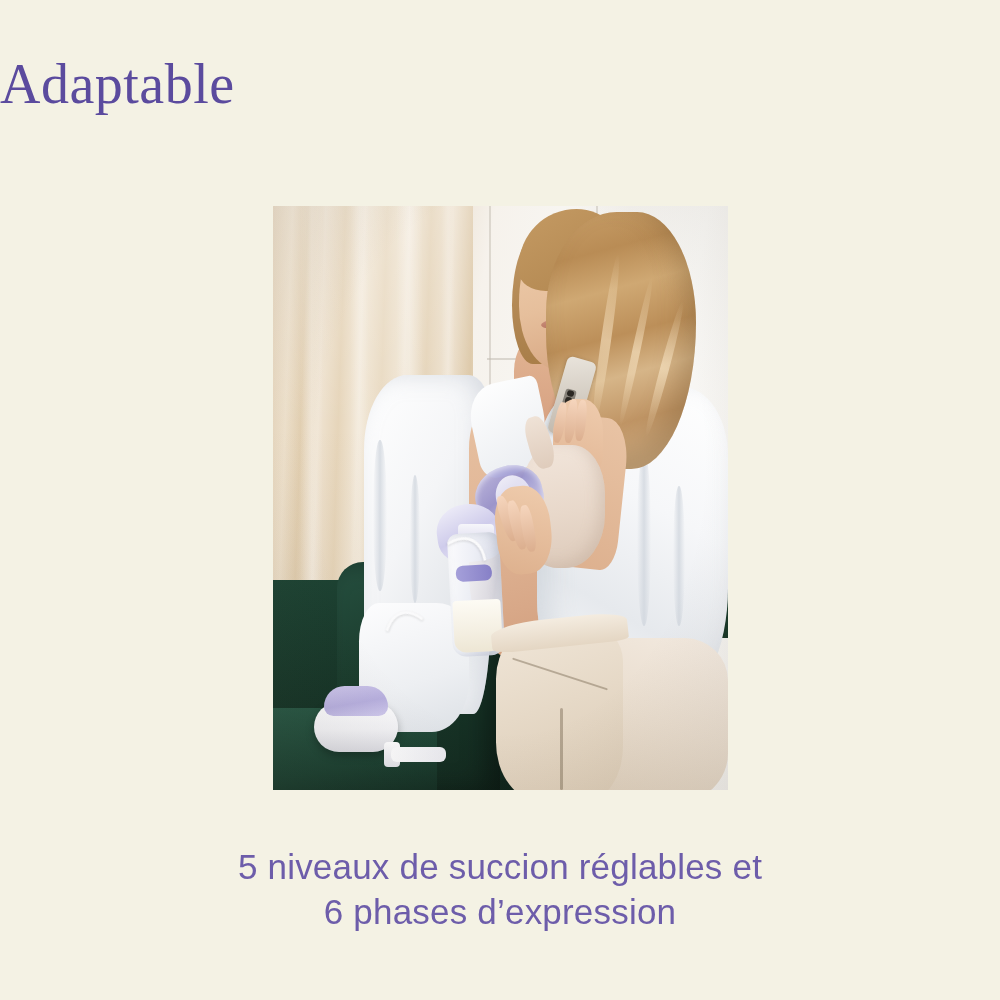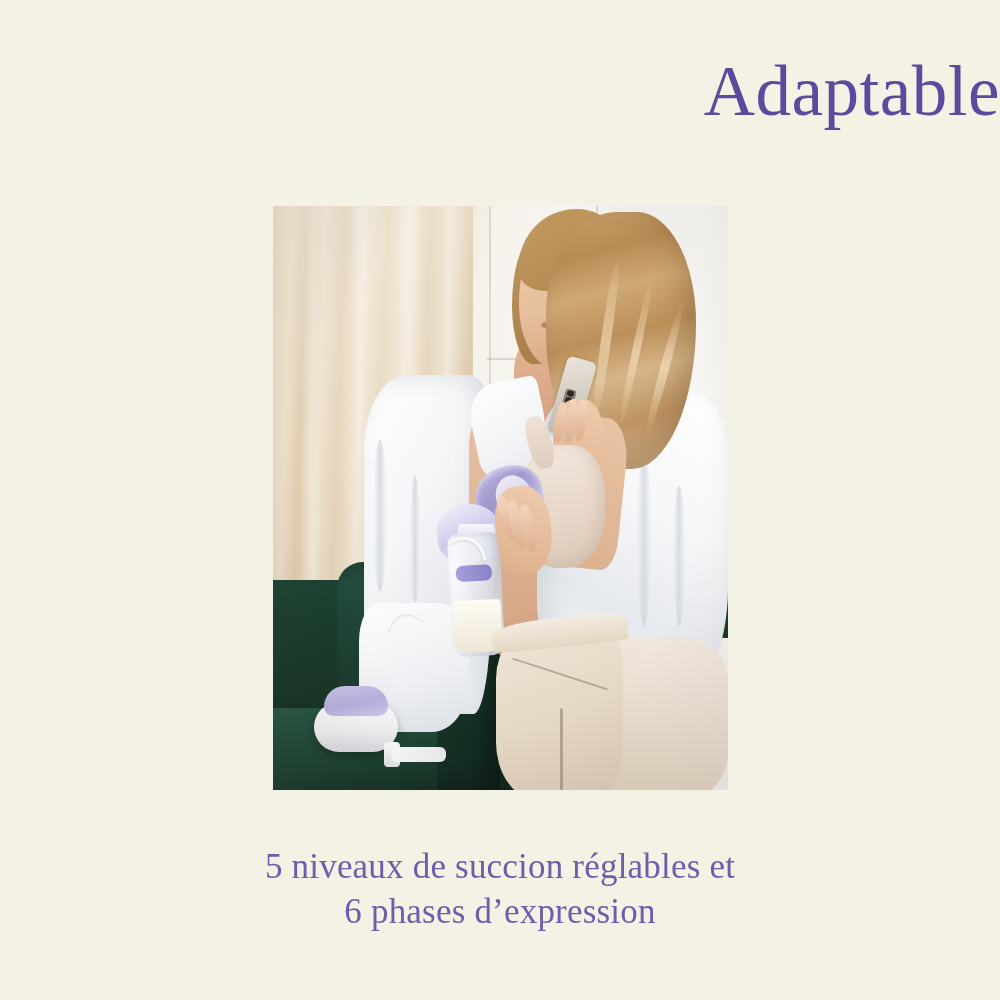--- a/index.html
+++ b/index.html
@@ -20,23 +20,23 @@
     background: #F4F2E4;
     overflow: hidden;
   }
 
   
   .title {
     position: absolute;
     left: 0;
     top: 56px;
     width: 1000px;
-    text-align: right;
+    text-align: left;
     font-family: "Liberation Serif", "DejaVu Serif", serif;
-    font-size: 71px;
+    font-size: 56px;
     line-height: 1.0;
     letter-spacing: 0.5px;
     color: #5B4B9E;
     font-weight: 400;
   }
 
   
   .photo {
     position: absolute;
     left: 273px;
@@ -566,21 +566,21 @@
     pointer-events: none;
   }
 
   
   .caption {
     position: absolute;
     left: 80px;
     top: 845px;
     width: 840px;
     text-align: center;
-    font-family: Liberation Serif, serif;
+    font-family: Liberation Sans, sans-serif;
     font-size: 35px;
     line-height: 1.28;
     color: #6D5DAA;
     font-weight: 300;
     letter-spacing: 0.2px;
   }
   .caption .l2 { display: block; }
 </style>
 </head>
 <body>

